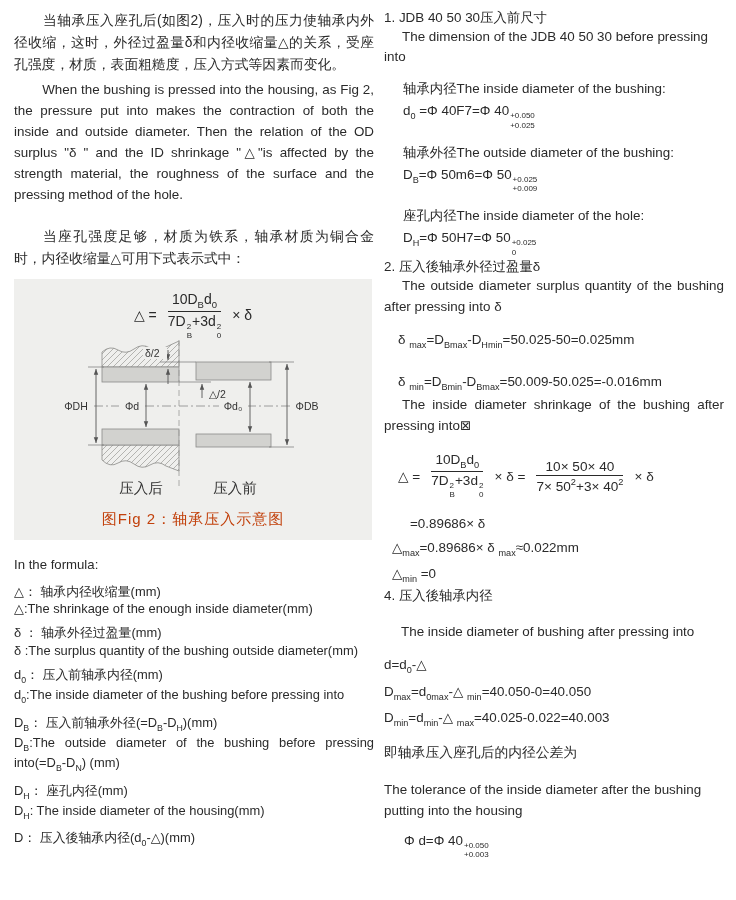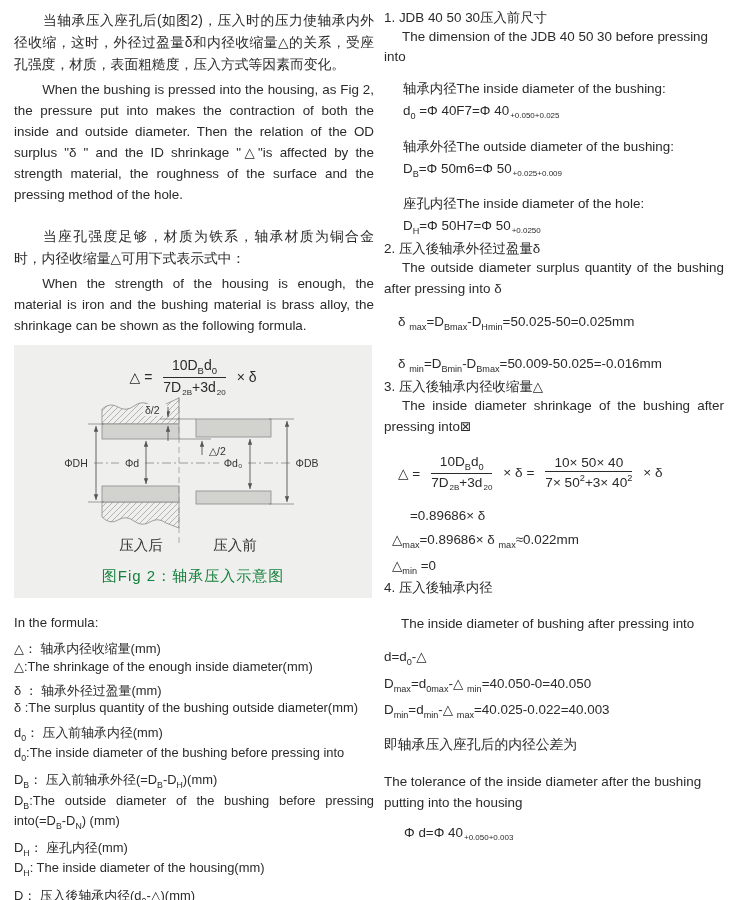--- a/index.html
+++ b/index.html
@@ -9,31 +9,31 @@
   .col-left{width:360px;flex:none;}
   .col-right{flex:1;min-width:0;padding-left:2px;}
 
   p{margin:0;font-size:13.4px;line-height:1.56;text-align:justify;}
   .cn{font-size:13.8px;line-height:1.6;}
   .ind{text-indent:2.1em;}
   .mt2{margin-top:2px}.mt4{margin-top:4px}.mt10{margin-top:20px}
   .mt12{margin-top:12px}.mt14{margin-top:14px}.mt16{margin-top:16px}
 
   sub,sup{font-size:68%;}
-  .stk{display:inline-flex;flex-direction:row;font-size:8px;line-height:1.15;
+  .stk{display:inline-flex;flex-direction:column;font-size:8px;line-height:1.15;
        vertical-align:-3px;margin-left:1px;text-align:left;}
   .frac{display:inline-flex;flex-direction:column;text-align:center;margin:0 5px;}
   .frac .num{padding:0 4px 1px;border-bottom:1.2px solid #2a2a2a;}
   .frac .den{padding-top:1px;}
   .formula-row{display:flex;align-items:center;gap:6px;font-size:13.6px;}
 
   
   .fig-panel{background:#efefed;width:358px;margin-top:9px;padding:12px 0 10px 0;}
   .fig-formula{justify-content:center;font-size:14px;}
-  .fig-caption{text-align:center;font-size:15px;margin-top:5px;color:#15803d;
+  .fig-caption{text-align:center;font-size:15px;margin-top:5px;color:#c2410c;
                letter-spacing:1px;text-indent:0;}
   svg text{font-family:"Liberation Sans","DejaVu Sans",sans-serif;fill:#333;}
 
   
   .in-formula{margin-top:15px;font-size:13.2px;}
   .def{margin-top:7px;}
   .def p{font-size:12.9px;line-height:1.34;}
 
   
   .sec{margin-top:0;}
@@ -49,21 +49,20 @@
 </style>
 </head>
 <body>
 
 <div class="page">
 
   <div class="col-left">
     <p class="cn ind mt2">当轴承压入座孔后(如图2)，压入时的压力使轴承内外径收缩，这时，外径过盈量δ和内径收缩量△的关系，受座孔强度，材质，表面粗糙度，压入方式等因素而变化。</p>
     <p class="ind mt4">When the bushing is pressed into the housing, as Fig 2, the pressure put into makes the contraction of both the inside and outside diameter. Then the relation of the OD surplus "δ " and the ID shrinkage "△"is affected by the strength material, the roughness of the surface and the pressing method of the hole.</p>
     <p class="cn ind mt10">当座孔强度足够，材质为铁系，轴承材质为铜合金时，内径收缩量△可用下式表示式中：</p>
-    <p class="ind mt4">When the strength of the housing is enough, the material is iron and the bushing material is brass alloy, the shrinkage can be shown as the following formula.</p>
 
     <div class="fig-panel">
       <div class="formula-row fig-formula">
         <span>△ =</span>
         <span class="frac">
           <span class="num">10D<sub>B</sub>d<sub>0</sub></span>
           <span class="den">7D<span class="stk">
                 <span>2</span>
                 <span>B</span>
               </span>+3d<span class="stk">
@@ -192,21 +191,20 @@
     </div>
 
     <div class="sec mt16">
       <p class="sec-head">2. 压入後轴承外径过盈量δ</p>
       <p class="sec-sub">The outside diameter surplus quantity of the bushing after pressing into δ</p>
       <p class="f-line ml14 mt12">δ <sub>max</sub>=D<sub>Bmax</sub>-D<sub>Hmin</sub>=50.025-50=0.025mm</p>
       <p class="f-line ml14 mt10">δ <sub>min</sub>=D<sub>Bmin</sub>-D<sub>Bmax</sub>=50.009-50.025=-0.016mm</p>
     </div>
 
     <div class="sec mt14">
-      <p class="sec-head">3. 压入後轴承内径收缩量△</p>
       <p class="sec-sub">The inside diameter shrinkage of the bushing after pressing into⊠</p>
 
       <div class="formula-row ml14 mt16">
         <span>△ =</span>
         <span class="frac">
           <span class="num">10D<sub>B</sub>d<sub>0</sub></span>
           <span class="den">7D<span class="stk">
                 <span>2</span>
                 <span>B</span>
               </span>+3d<span class="stk">

